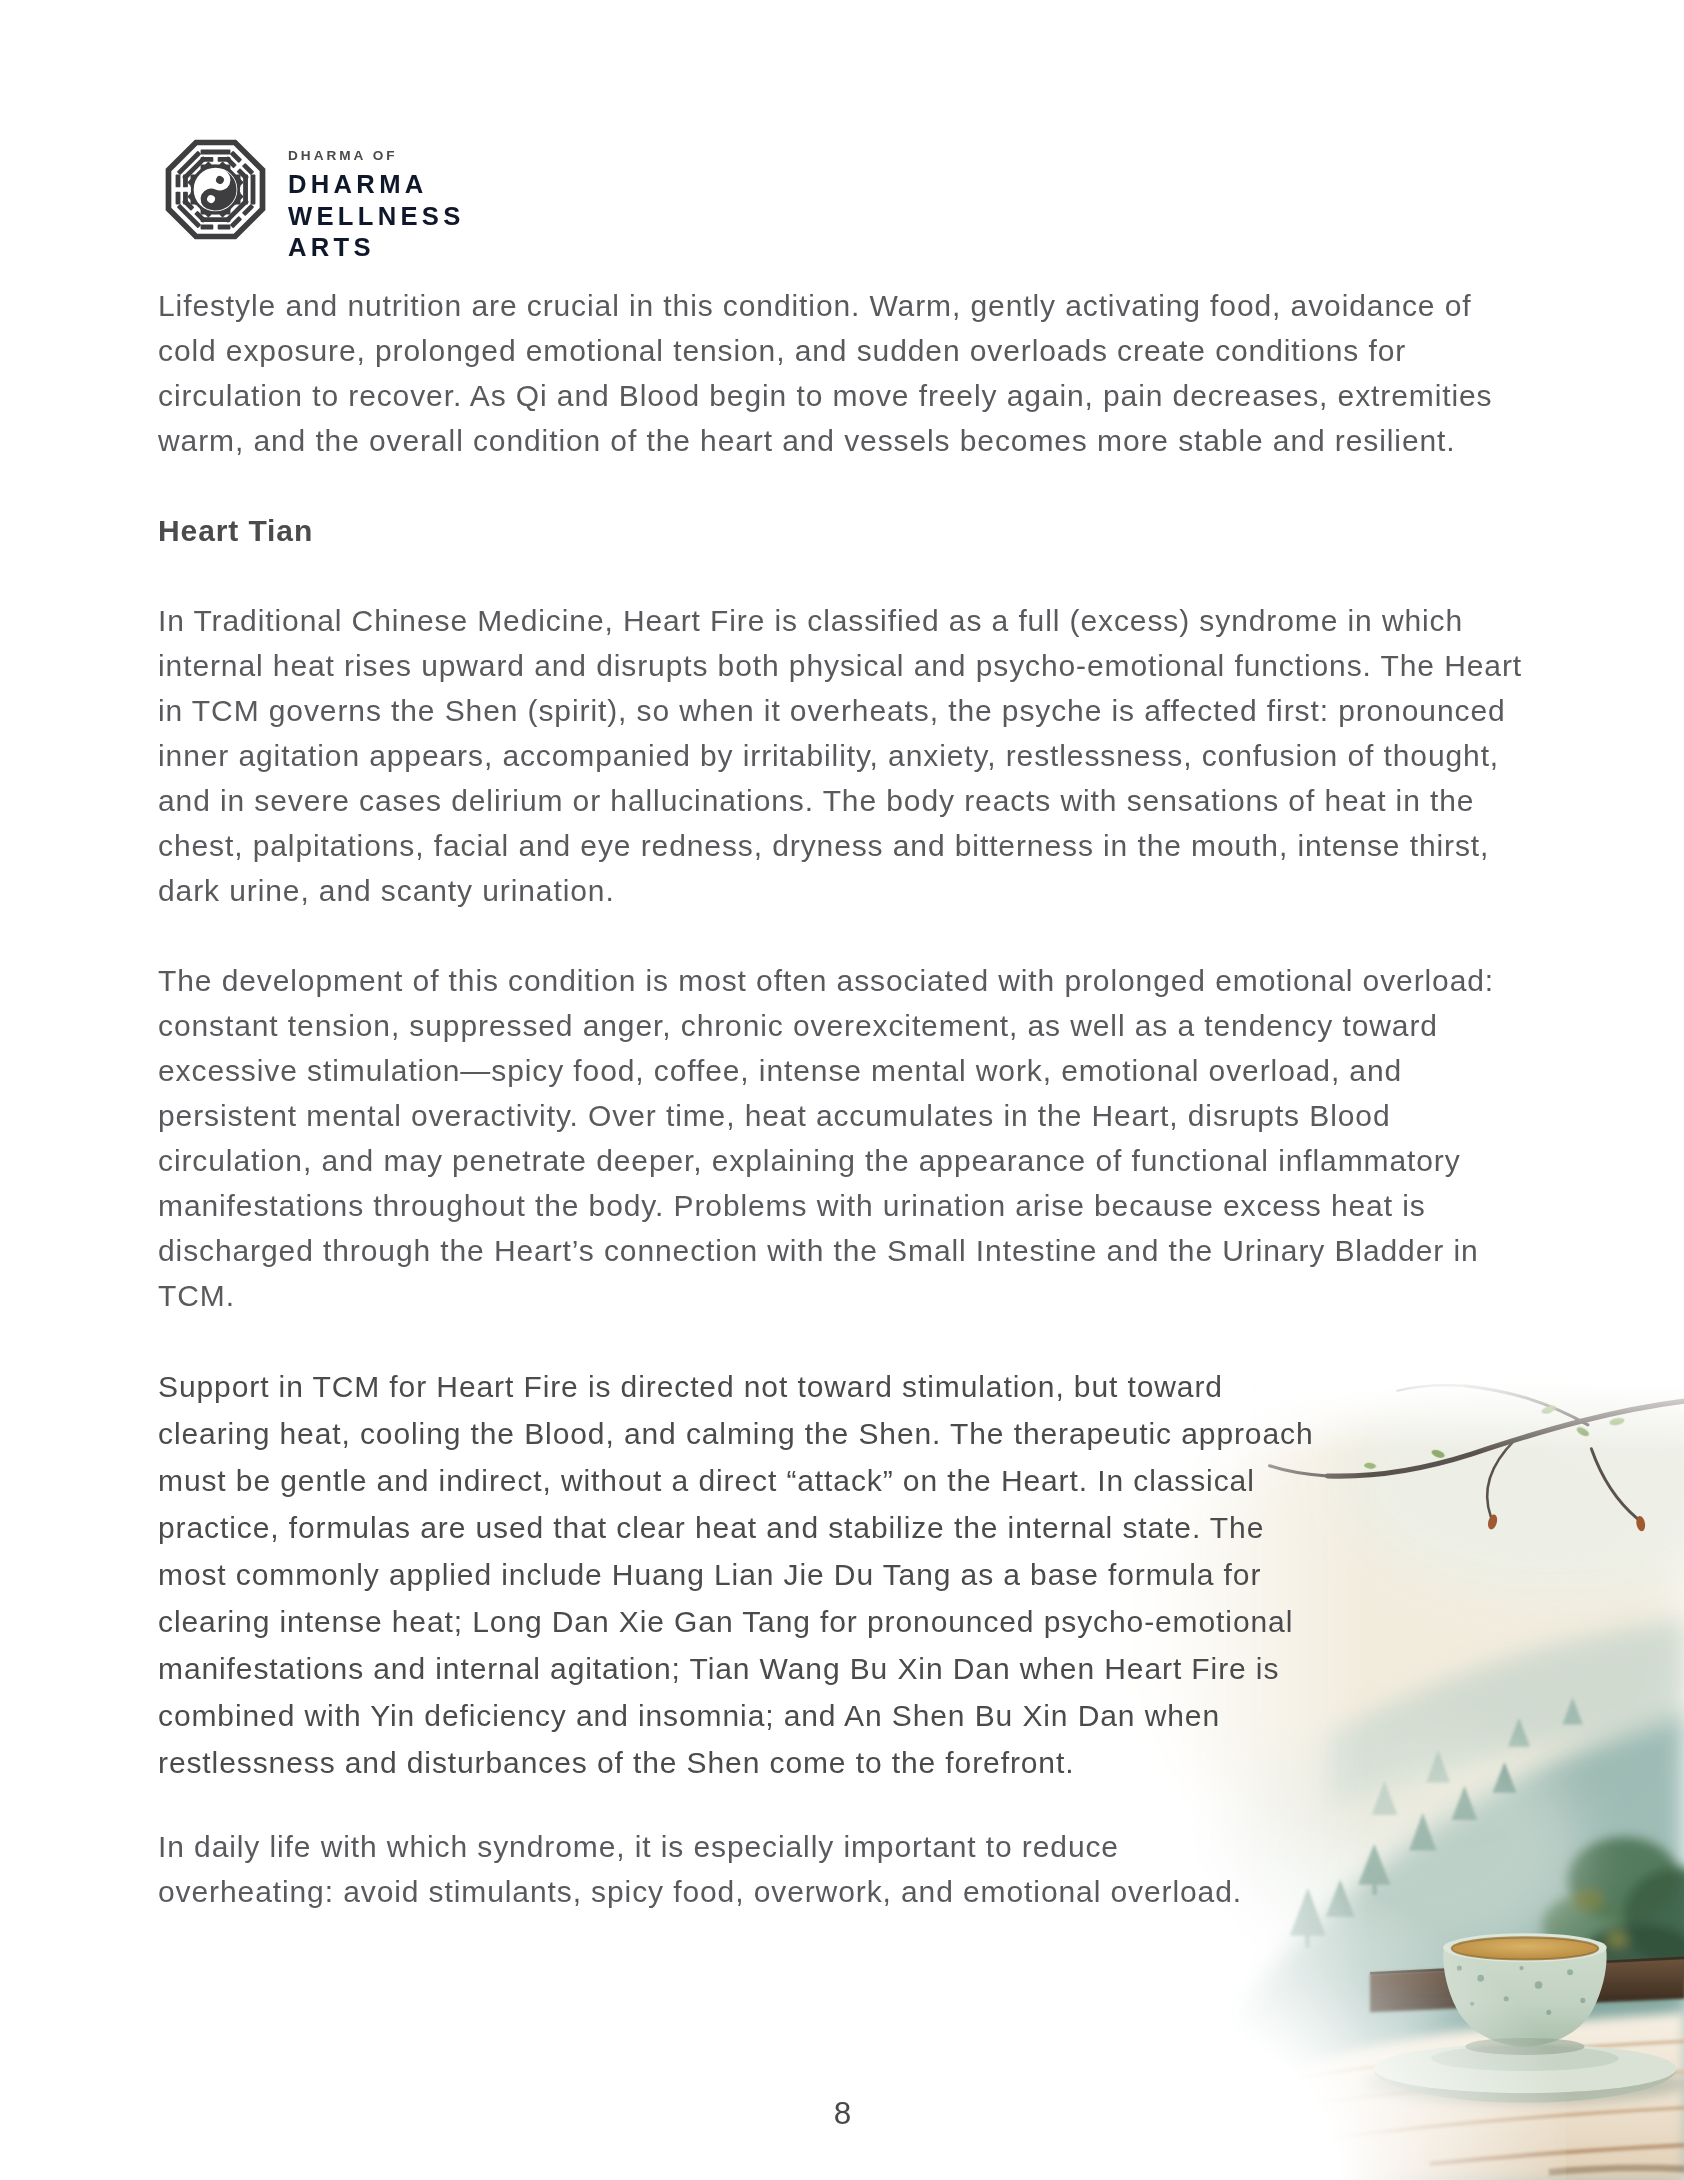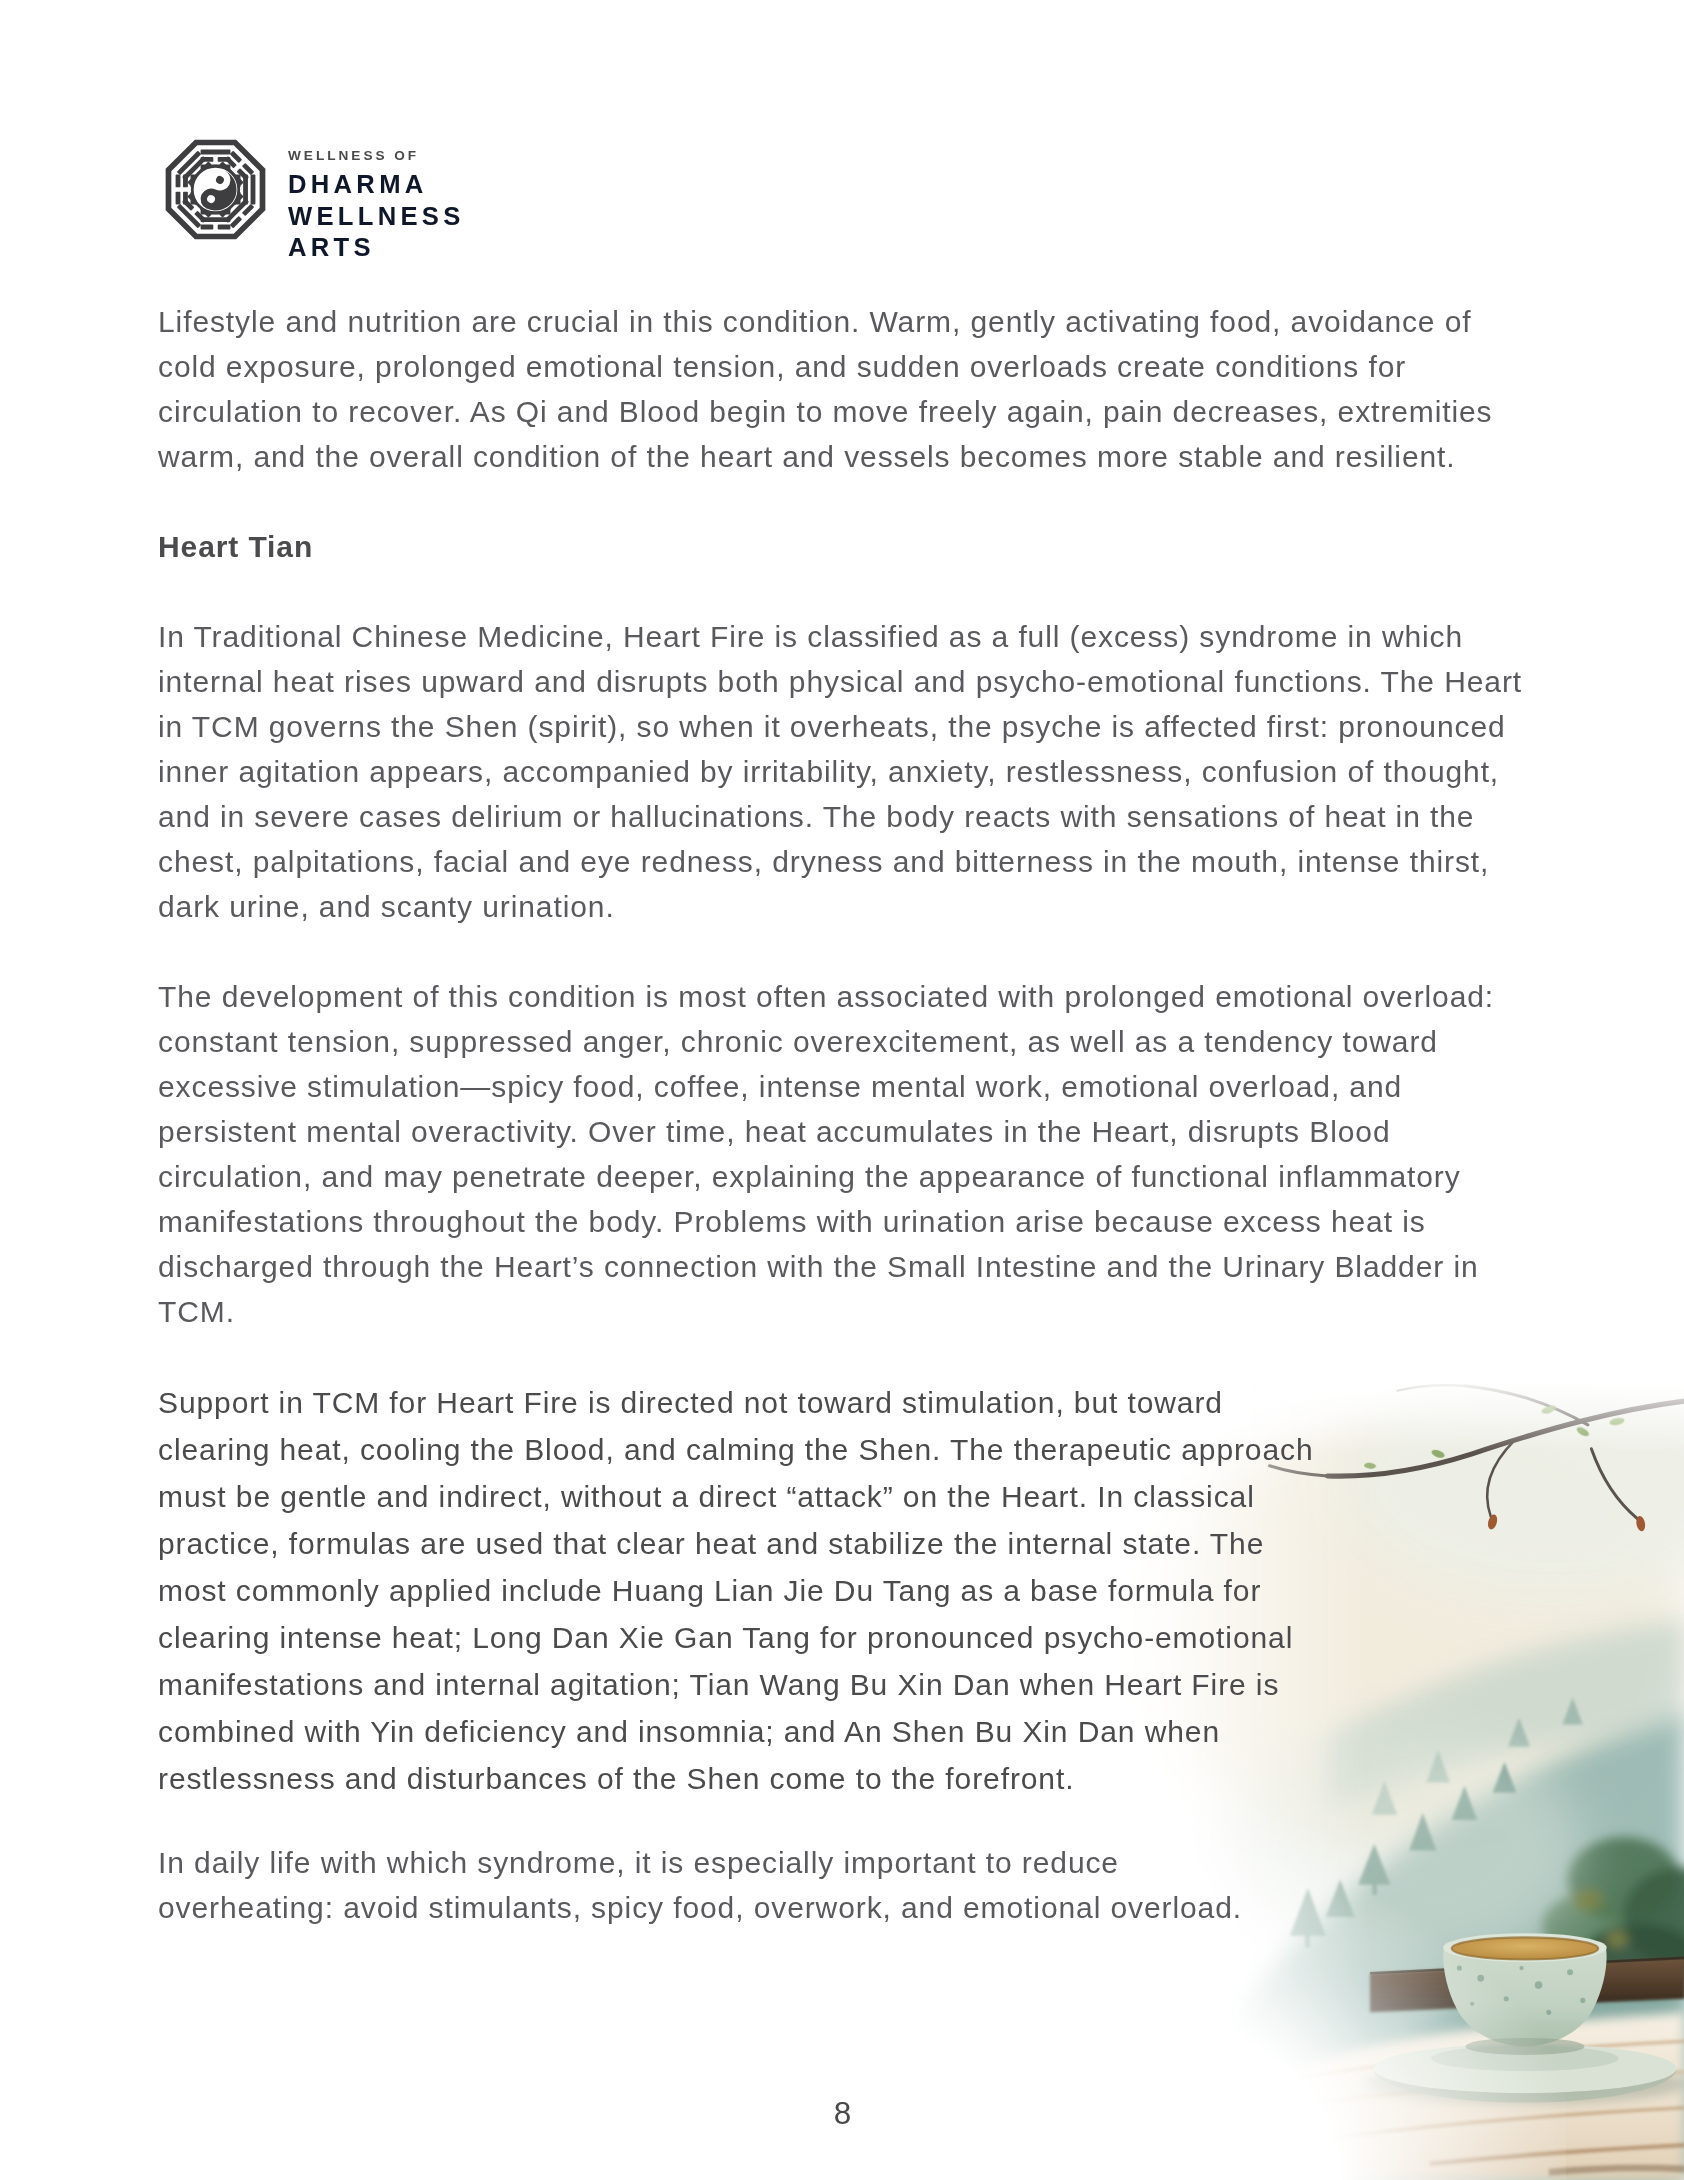--- a/index.html
+++ b/index.html
@@ -15,21 +15,21 @@
   .logo-mark{width:107px;height:107px;}
   .logo-text{margin-left:19px;padding-top:12px;color:#3e3e40;}
   .logo-eyebrow{font-size:13.6px;font-weight:700;letter-spacing:3px;color:#4a4a4c;margin-bottom:6px;}
   .logo-name{font-size:25.6px;font-weight:700;letter-spacing:4.3px;line-height:31.5px;color:#0f172a;}
   
   .content{
     position:absolute;left:158px;top:283px;width:1376px;z-index:2;
     font-size:30px;line-height:45px;letter-spacing:0.9px;
     color:#5a5a5e;font-weight:400;
   }
-  .content p{margin:16px 0 45px 0;}
+  .content p{margin:0 0 45px 0;}
   .section-heading{
     font-weight:700;color:#4b4b4d;margin:0;letter-spacing:0.9px;
   }
   .para-bold{
     font-weight:400;color:#4b4b4d;width:1169px;line-height:47px;margin-bottom:38px !important;
   }
   .para-last{width:1137px;}
   .page-number{
     position:absolute;left:0;right:0;top:2095px;text-align:center;
     font-size:31.5px;color:#49494b;z-index:2;
@@ -240,21 +240,21 @@
           </g>
       </g>
       <circle cx="61" cy="61" r="26.5" fill="#ffffff" stroke="#3e3e40" stroke-width="3.2"></circle>
       <g transform="rotate(25 61 61)">
         <path d="M61,37 a24,24 0 0 1 0,48 a12,12 0 0 1 0,-24 a12,12 0 0 0 0,-24 z" fill="#3e3e40"></path>
         <circle cx="61" cy="49" r="4.5" fill="#3e3e40"></circle>
         <circle cx="61" cy="73" r="4.5" fill="#ffffff"></circle>
       </g>
     </svg>
     <div class="logo-text">
-      <div class="logo-eyebrow">WELLNESS OF</div>
+      <div class="logo-eyebrow">DHARMA OF</div>
       <div class="logo-name">DHARMA</div>
       <div class="logo-name">WELLNESS</div>
       <div class="logo-name">ARTS</div>
     </div>
   </div>
 
   <div class="content">
     <p>Lifestyle and nutrition are crucial in this condition. Warm, gently activating food, avoidance of cold exposure, prolonged emotional tension, and sudden overloads create conditions for circulation to recover. As Qi and Blood begin to move freely again, pain decreases, extremities warm, and the overall condition of the heart and vessels becomes more stable and resilient.</p>
     <p class="section-heading">Heart Tian</p>
     <p>In Traditional Chinese Medicine, Heart Fire is classified as a full (excess) syndrome in which internal heat rises upward and disrupts both physical and psycho-emotional functions. The Heart in TCM governs the Shen (spirit), so when it overheats, the psyche is affected first: pronounced inner agitation appears, accompanied by irritability, anxiety, restlessness, confusion of thought, and in severe cases delirium or hallucinations. The body reacts with sensations of heat in the chest, palpitations, facial and eye redness, dryness and bitterness in the mouth, intense thirst, dark urine, and scanty urination.</p>

